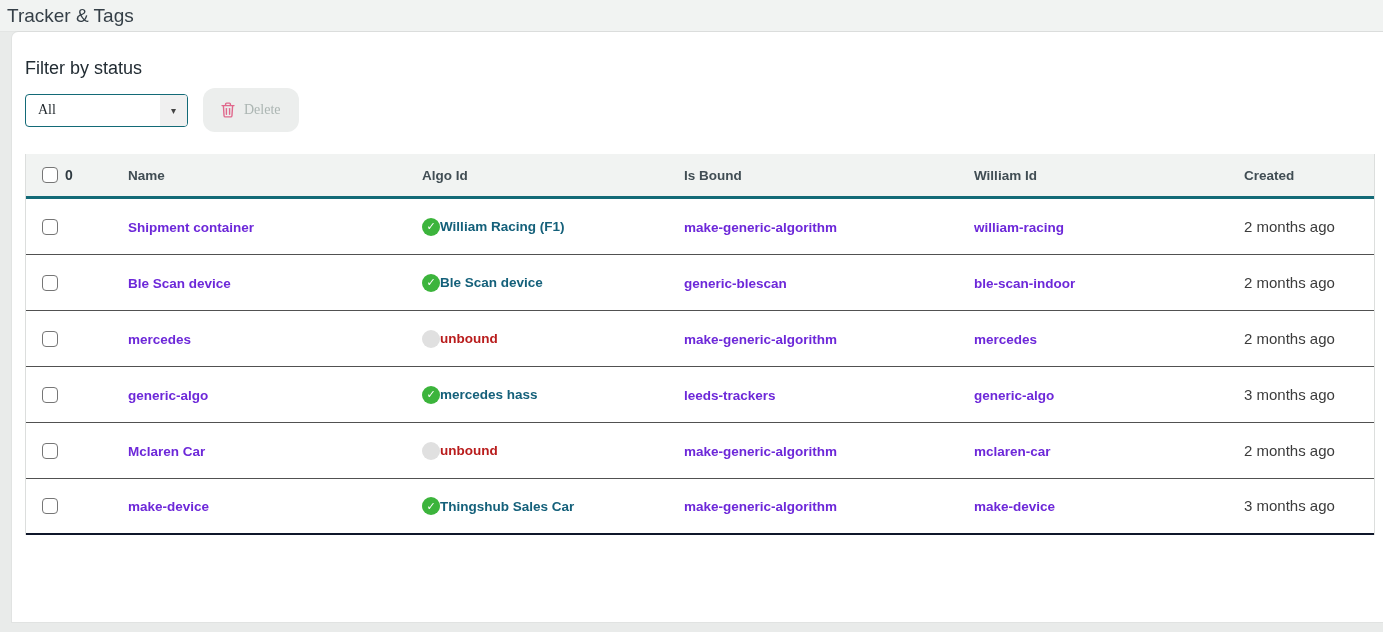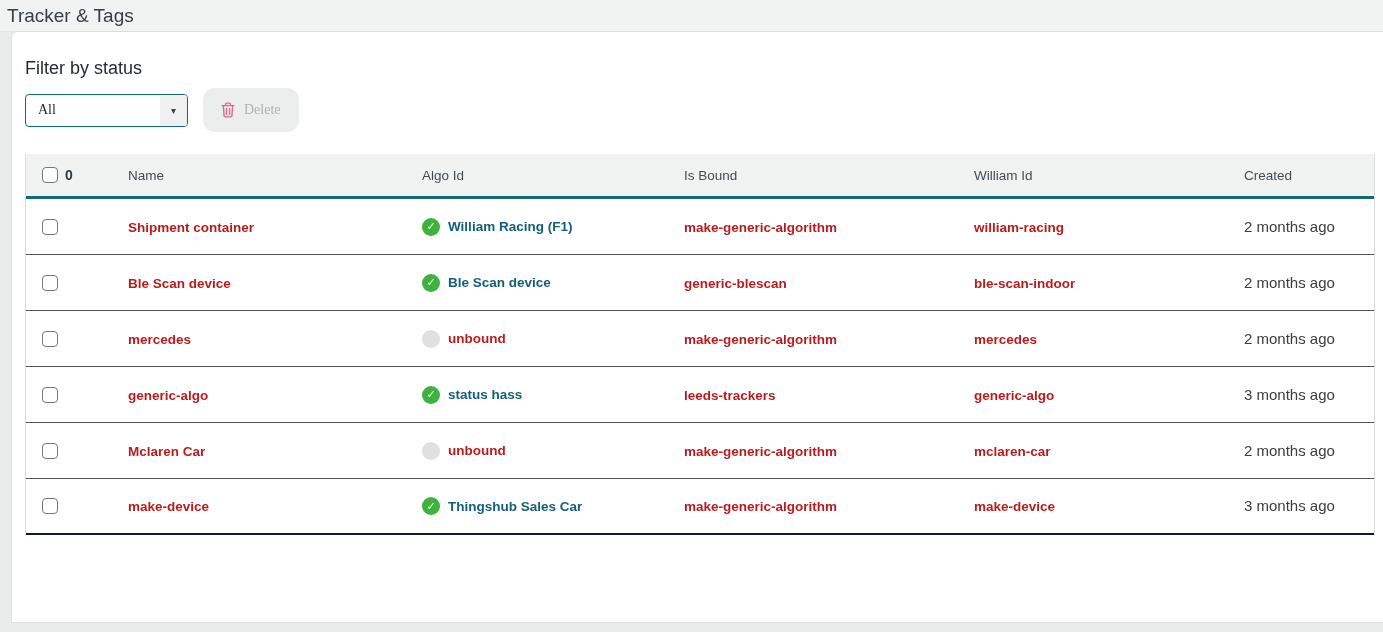--- a/index.html
+++ b/index.html
@@ -102,21 +102,21 @@
     grid-template-columns: 102px 294px 262px 290px 270px 1fr;
     align-items: center;
   }
   .thead {
     height: 45px;
     background: #f1f3f2;
     border-bottom: 3px solid #136a77;
   }
   .th {
     font-size: 13.5px;
-    font-weight: 400;
+    font-weight: 700;
     color: #414d54;
   }
   .tbody .tr {
     height: 56px;
     background: #ffffff;
     border-bottom: 1px solid #515151;
   }
   .tbody .tr:last-child { border-bottom: 2px solid #0f172a; }
 
   .cell-check { padding-left: 16px; display: flex; align-items: center; gap: 7px; }
@@ -126,28 +126,28 @@
     border-radius: 4px;
     background: #ffffff;
     cursor: pointer;
     flex: 0 0 auto;
   }
   .count-label { font-size: 14px; font-weight: 700; color: #2e3940; }
 
   .link {
     font-size: 13.5px;
     font-weight: 700;
-    color: #b91c1c;
+    color: #6d28d9;
     text-decoration: none;
     cursor: pointer;
     margin-top: 24px;
   }
   .created-text { font-size: 15px; color: #3c3c3c; }
 
-  .bound-cell { display: flex; align-items: center; gap: 8px; }
+  .bound-cell { display: flex; align-items: center; gap: 0; }
   .badge {
     width: 18px; height: 18px;
     border-radius: 50%;
     flex: 0 0 auto;
     display: flex; align-items: center; justify-content: center;
   }
   .badge.green { background: #3cb43c; }
   .badge.green::after {
     content: "\2713";
     color: #ffffff;
@@ -246,21 +246,21 @@
     <div><span class="created-text">2 months ago</span></div>
   </div>
 
   <div class="tr">
     <div class="cell-check">
       <div class="checkbox"></div>
     </div>
     <div><a class="link">generic-algo</a></div>
     <div class="bound-cell">
       <span class="badge green"></span>
-      <span class="bound-text is-link">status hass</span>
+      <span class="bound-text is-link">mercedes hass</span>
     </div>
     <div><a class="link">leeds-trackers</a></div>
     <div><a class="link">generic-algo</a></div>
     <div><span class="created-text">3 months ago</span></div>
   </div>
 
   <div class="tr">
     <div class="cell-check">
       <div class="checkbox"></div>
     </div>

